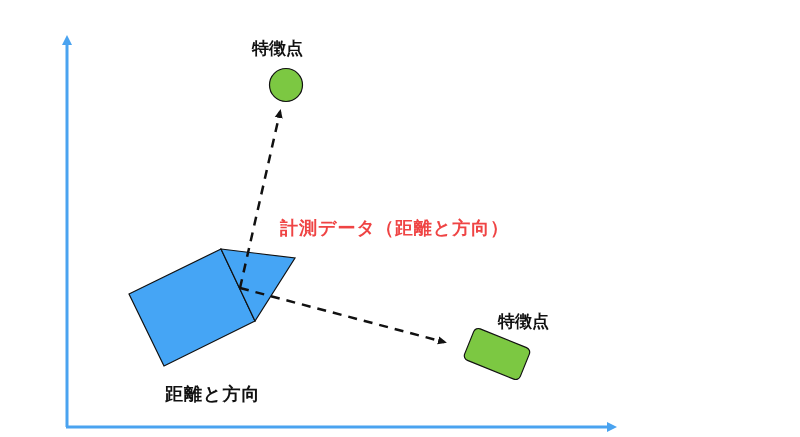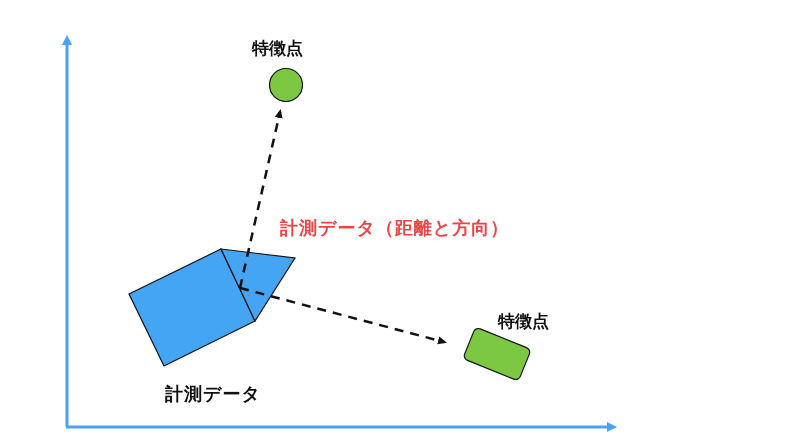--- a/index.html
+++ b/index.html
@@ -40,13 +40,13 @@
   <circle cx="286" cy="85" r="16.5" fill="#7cc842" stroke="#111" stroke-width="1.2"></circle>
 
   <g transform="translate(497,354) rotate(22)">
     <rect x="-30" y="-17" width="60" height="34" rx="5" ry="5" fill="#7cc842" stroke="#111" stroke-width="1.2"></rect>
   </g>
 </svg>
 
 <div class="label lbl-feature-top">特徴点</div>
 <div class="label lbl-feature-right">特徴点</div>
 <div class="label lbl-measure">計測データ（距離と方向）</div>
-<div class="label lbl-robot">計測データ</div>
+<div class="label lbl-robot">距離と方向</div>
 
 </body></html>

